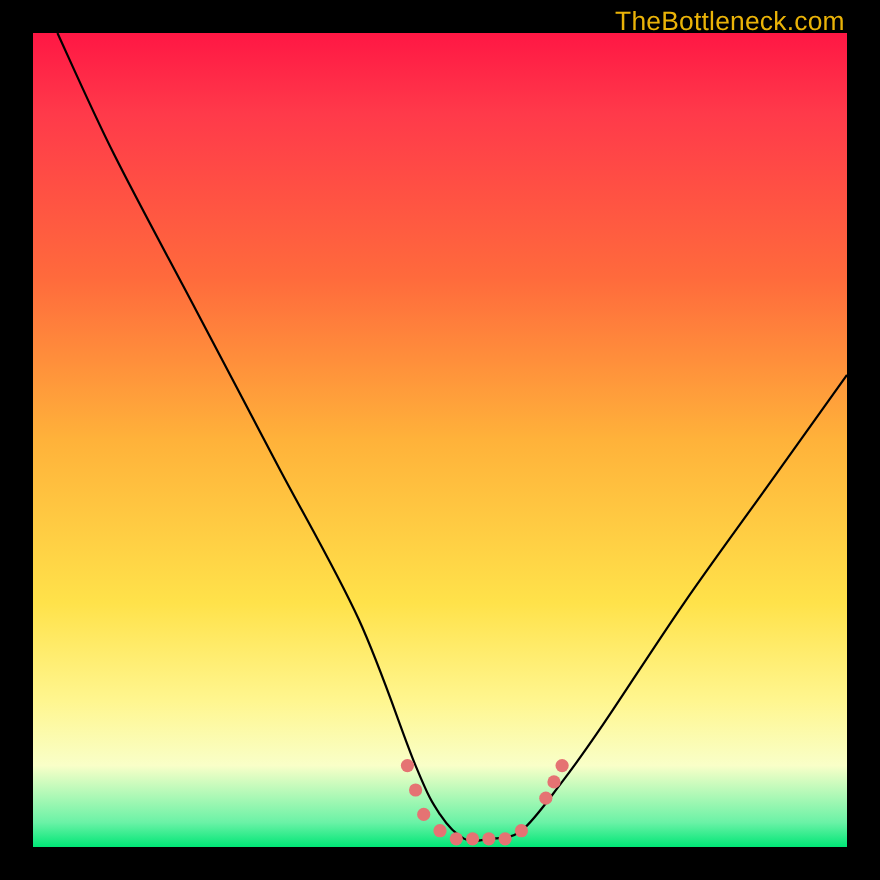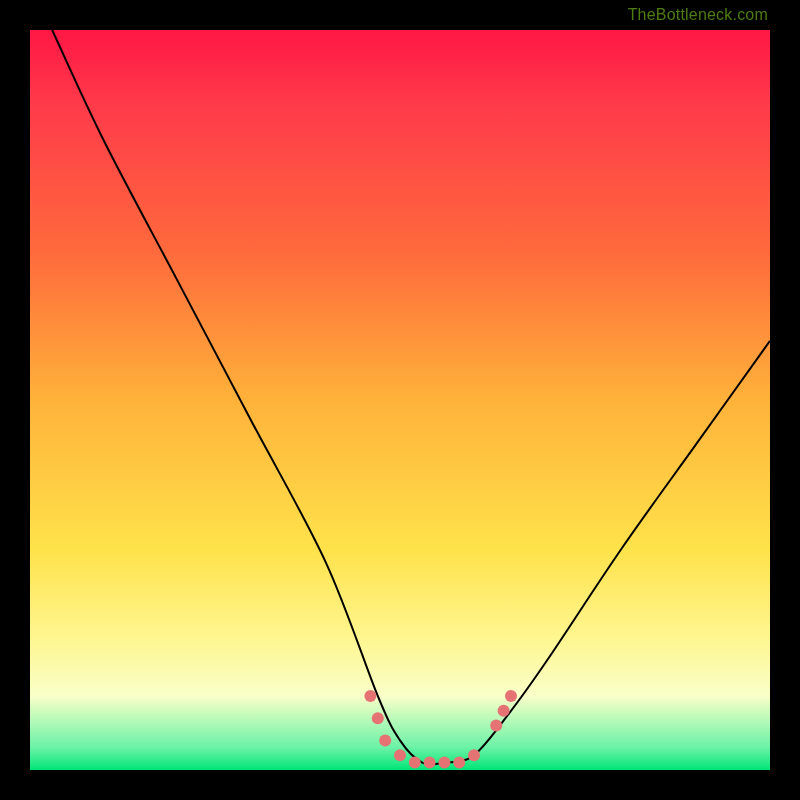--- a/index.html
+++ b/index.html
@@ -34,22 +34,22 @@
       #fff68f 82%,
       #f9ffc8 90%,
       #6af2a6 97%,
       #00e676 100%
     );
   }
   .watermark {
     position: absolute;
     top: 6px;
     right: 32px;
-    color: #4d7c0f;
-    font-size: 16px;
+    color: #eab308;
+    font-size: 24px;
     letter-spacing: 0.2px;
     user-select: none;
   }
   svg.curve {
     position: absolute;
     left: 0;
     top: 0;
     width: 740px;
     height: 740px;
     pointer-events: none;

